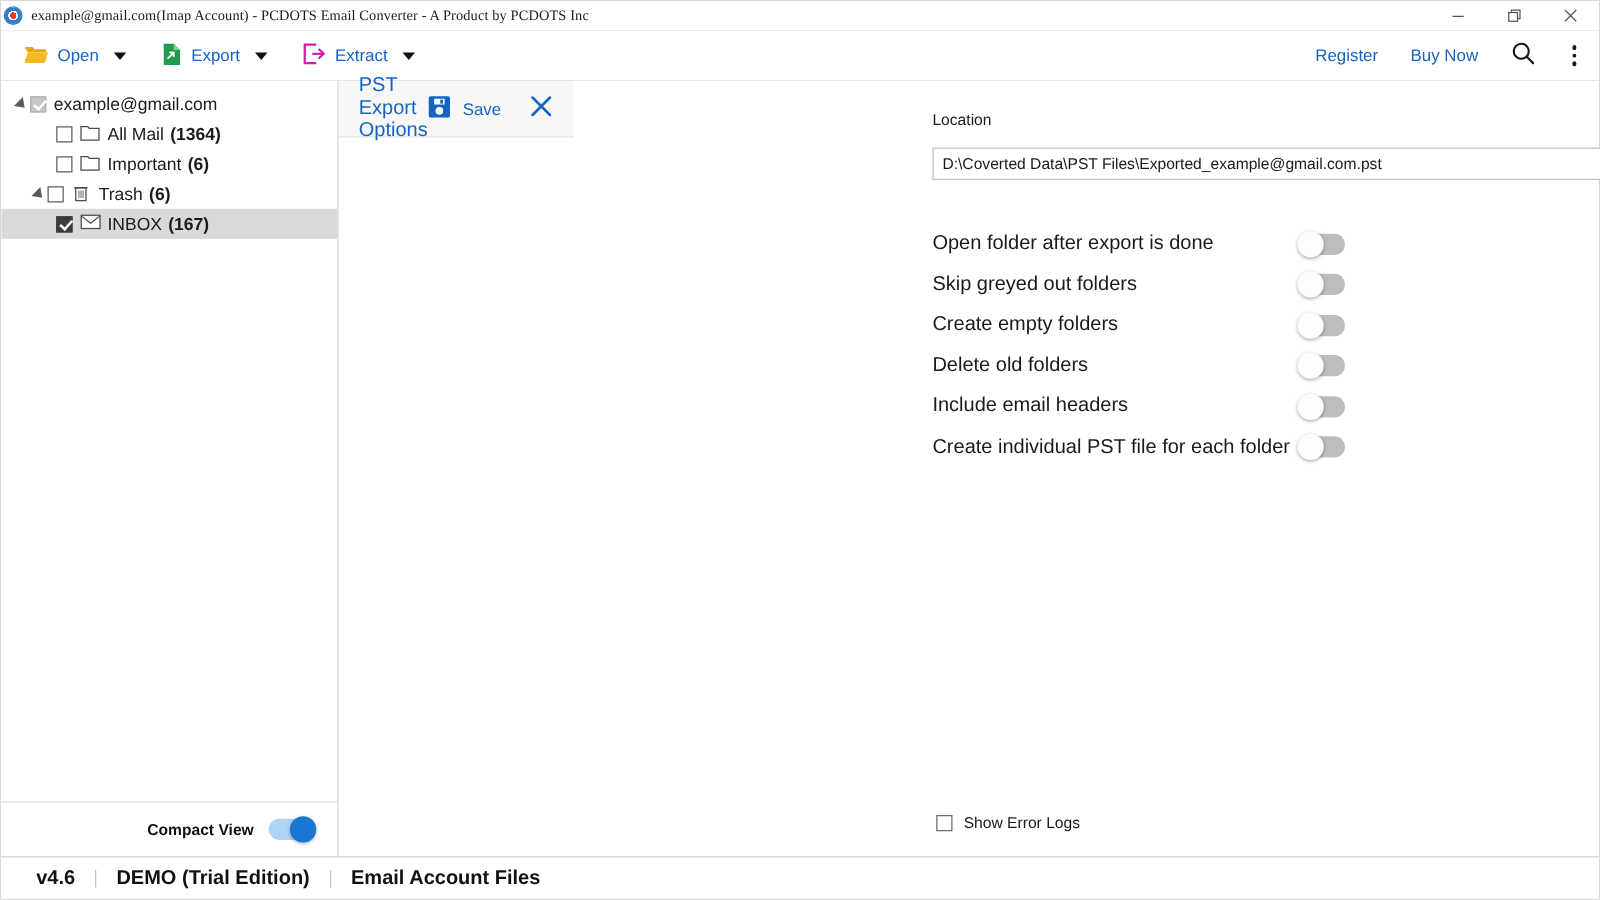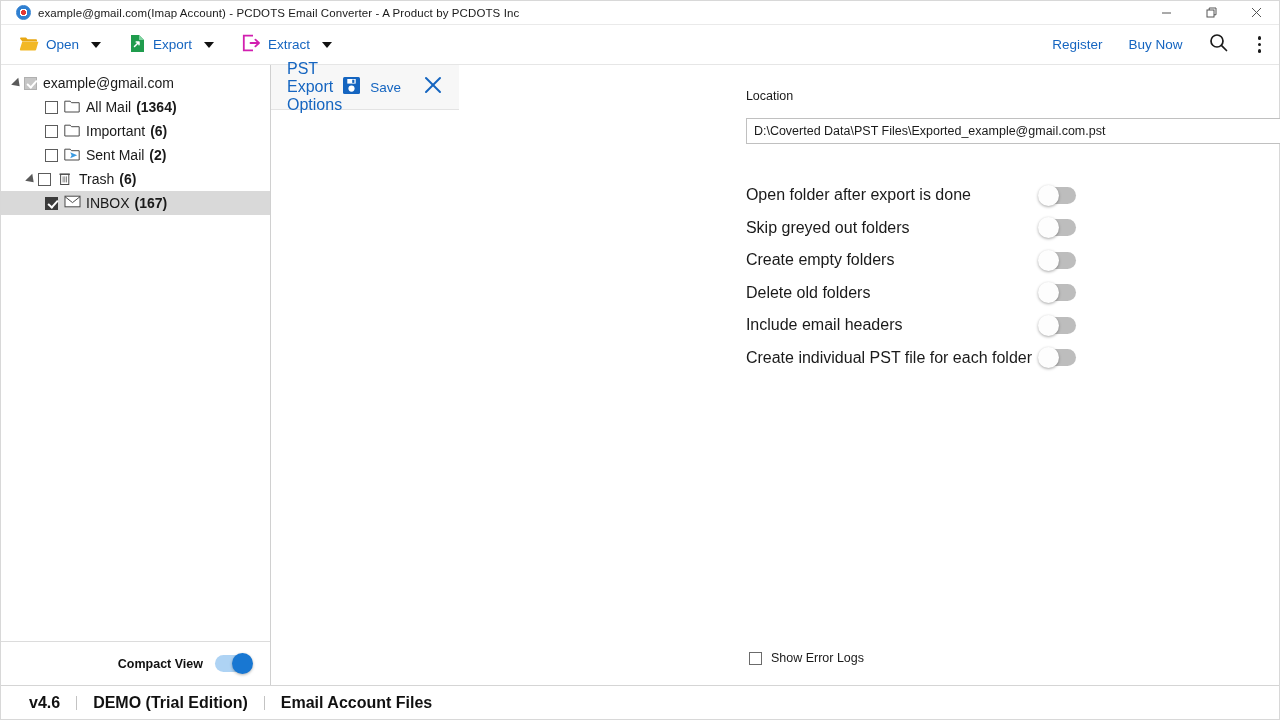--- a/index.html
+++ b/index.html
@@ -16,21 +16,22 @@
     background: #ffffff;
     border: 1px solid #d8d8d8;
   }
 
   
   .titlebar {
     height: 24px; min-height: 24px;
     display: flex; align-items: center;
     background: #ffffff;
     border-bottom: 1px solid #eaeaea;
-    padding-left: 15px;
+    padding-left: 2px;
+    font-family: Liberation Serif, serif;
   }
   .app-icon {
     width: 15px; height: 15px; border-radius: 50%;
     background: radial-gradient(circle at 50% 50%, #e53935 0 28%, #ffffff 28% 42%, #2f7fd1 42% 100%);
     border: 1px solid #2f7fd1;
     flex: 0 0 auto;
   }
   .title-text {
     font-size: 11.5px; color: #1a1a1a; margin-left: 7px;
     white-space: nowrap; letter-spacing: .1px;
@@ -294,31 +295,20 @@
           <span class="cb"></span>
           <span class="ficon">
             <svg width="16" height="14" viewBox="0 0 16 14">
               <path d="M.8 2.2h5.4l1.3 1.5H15.2v9.3H.8z" fill="#fff" stroke="#4a4a4a" stroke-width="1"></path>
             </svg>
           </span>
           <span class="node-label">Important</span>
           <span class="node-count">(6)</span>
         </div>
 
-        <div class="node" style="padding-left:44px;">
-          <span class="cb"></span>
-          <span class="ficon">
-            <svg width="16" height="14" viewBox="0 0 16 14">
-              <path d="M.8 2.2h5.4l1.3 1.5H15.2v9.3H.8z" fill="#fff" stroke="#4a4a4a" stroke-width="1"></path>
-              <path d="M6.2 5.2l7 3-7 3 1.4-3z" fill="#3b9ae1"></path>
-            </svg>
-          </span>
-          <span class="node-label">Sent Mail</span>
-          <span class="node-count">(2)</span>
-        </div>
 
         <div class="node" style="padding-left:26px;">
           <span class="twisty"></span>
           <span class="cb"></span>
           <span class="ficon">
             <svg width="16" height="15" viewBox="0 0 16 15">
               <rect x="3.6" y="3.2" width="8.2" height="10.3" fill="#fff" stroke="#4a4a4a" stroke-width="1"></rect>
               <line x1="2.4" y1="3.2" x2="13" y2="3.2" stroke="#4a4a4a" stroke-width="1.2"></line>
               <line x1="6.1" y1="5.4" x2="6.1" y2="11.4" stroke="#888" stroke-width="1"></line>
               <line x1="7.8" y1="5.4" x2="7.8" y2="11.4" stroke="#888" stroke-width="1"></line>

